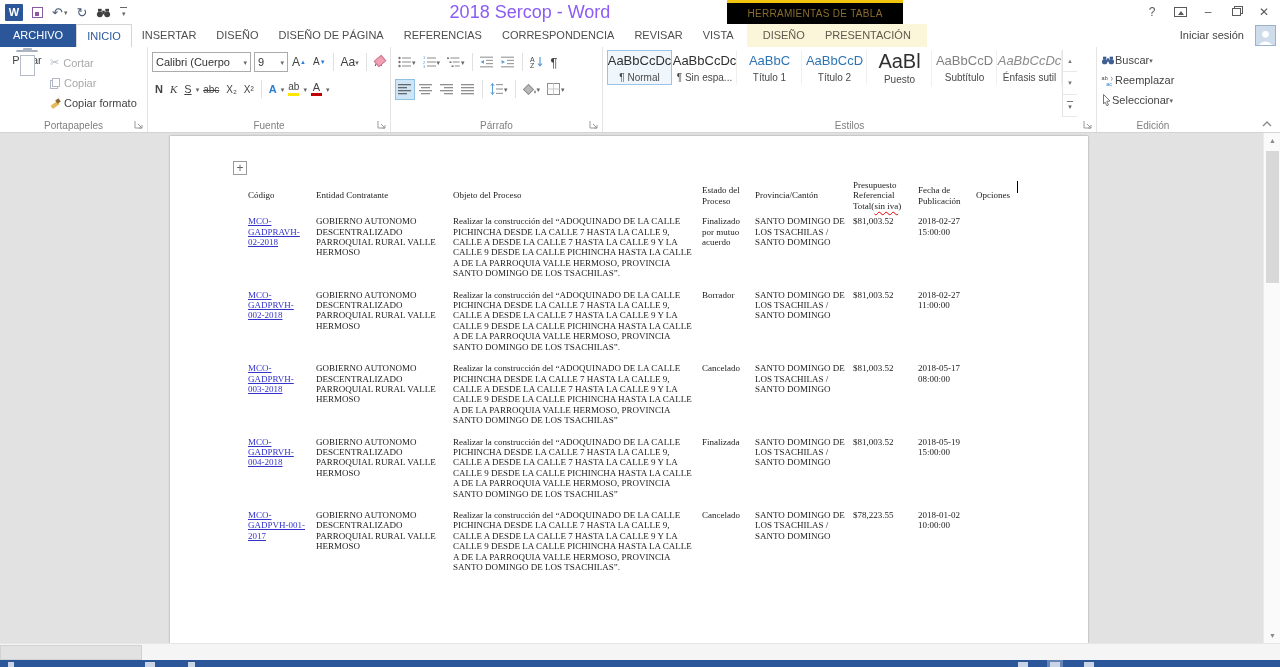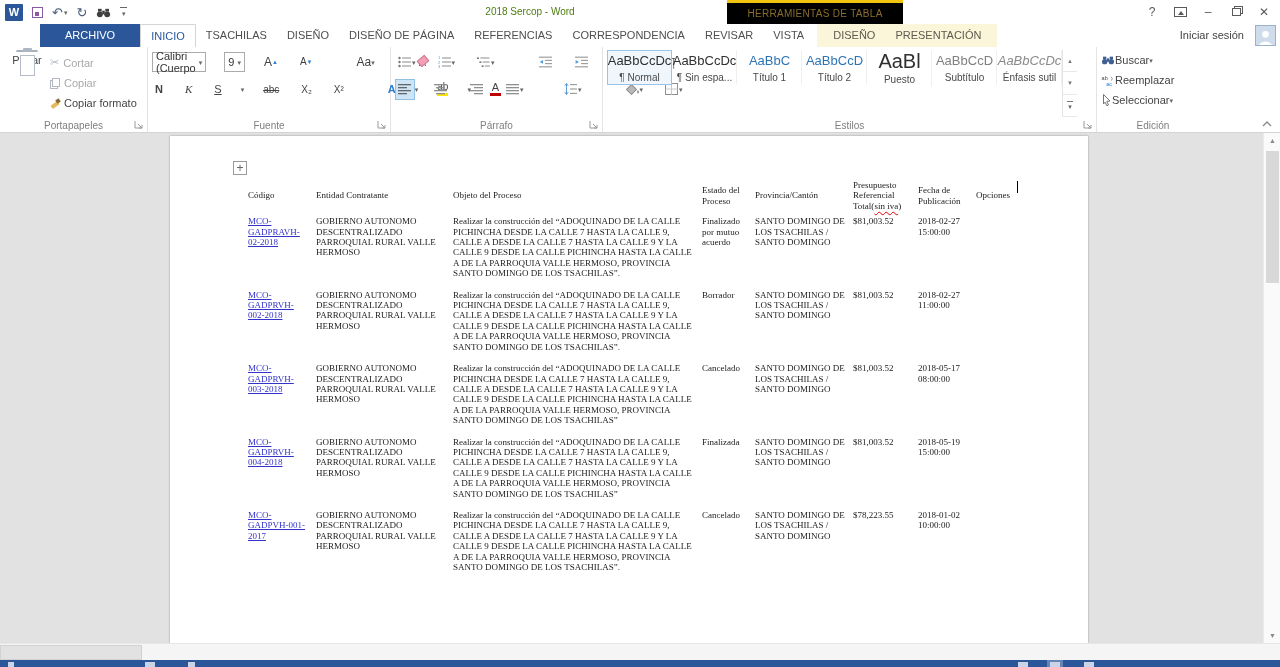--- a/index.html
+++ b/index.html
@@ -13,52 +13,52 @@
   .word-logo{width:18px;height:17px;background:#2b579a;color:#fff;font-size:11px;font-weight:bold;
              display:flex;align-items:center;justify-content:center;border-radius:1px;}
   .floppy{width:11px;height:11px;border:1.5px solid #8a5aa0;position:relative;background:#fff;}
   .floppy:after{content:"";position:absolute;left:2px;top:4px;width:4px;height:4px;background:#8a5aa0;}
   .qbtn{font-size:13px;color:#4d5b7a;line-height:1;cursor:default;display:flex;align-items:center;}
   .qbtn .dd{margin-left:1px;}
   .qat-more{display:flex;flex-direction:column;align-items:center;line-height:4px;}
   .qat-more .bar{width:7px;height:1px;background:#666;margin-bottom:2px;}
   .dd{font-size:7px;color:#666;line-height:1;}
   .doc-title{position:absolute;left:380px;width:300px;top:0;height:24px;line-height:24px;
-             text-align:center;font-size:10px;color:#4d7c0f;white-space:nowrap;}
+             text-align:center;font-size:18px;color:#8b5cf6;white-space:nowrap;}
   .ctx-titleblock{position:absolute;left:727px;top:0;width:176px;height:24px;background:#000000;
                   border-top:3px solid #f1c40f;text-align:center;}
   .ctx-titleblock span{font-size:10px;line-height:20px;color:#8a6d2f;letter-spacing:.3px;}
   .win-controls{position:absolute;right:2px;top:0;height:24px;display:flex;align-items:center;}
   .wbtn{width:28px;height:22px;display:flex;align-items:center;justify-content:center;
         font-size:12px;color:#5a5a5a;}
   .ribopts{width:13px;height:10px;border:1px solid #5a5a5a;position:relative;}
   .ribopts:after{content:"";position:absolute;left:3px;top:2px;border:3px solid transparent;border-bottom:4px solid #5a5a5a;transform:translateY(-2px);}
   .restore{width:9px;height:8px;border:1px solid #5a5a5a;box-shadow:2px -2px 0 -1px #fff,2px -2px 0 0 #5a5a5a;}
 
   
   .tabrow{position:relative;height:23px;display:flex;align-items:stretch;background:#fff;}
   .tab{padding:0 10px;font-size:11px;line-height:23px;color:#4e4e4e;white-space:nowrap;}
-  .tab.archivo{background:#2b579a;color:#fff;padding:0 25px;margin-left:40px;}
+  .tab.archivo{background:#2b579a;color:#fff;padding:0 13px;}
   .tab.active{background:#fff;border:1px solid #d5d5d5;border-bottom:none;color:#2b579a;}
   .ctx-tabs{display:flex;background:#fbf5da;margin-left:3px;padding:0 6px;}
   .ctx-tabs .tab{color:#5d5a4e;}
   .signin{position:absolute;right:36px;top:0;font-size:11px;line-height:23px;color:#444;}
   .avatar{position:absolute;right:4px;top:1px;width:21px;height:21px;background:#cfdcec;
           border:1px solid #9ab1cc;display:flex;align-items:flex-end;justify-content:center;overflow:hidden;}
 
   
   .ribbon{position:relative;height:86px;background:#fff;border-bottom:1px solid #d4d4d4;
           display:flex;align-items:stretch;font-size:11px;}
   .group{position:relative;border-right:1px solid #e4e4e4;padding:3px 4px 15px 4px;}
   .group-label{position:absolute;bottom:1px;left:0;right:0;text-align:center;font-size:10px;color:#7f7f7f;}
   .launcher{position:absolute;bottom:2px;right:3px;width:10px;height:10px;}
   .btn{display:inline-flex;align-items:center;justify-content:center;border:1px solid transparent;
        height:21px;padding:0 2px;color:#444;}
   .btn.sel{background:#cde6f7;border-color:#92c0e0;}
-  .rowset{display:flex;align-items:center;height:24px;gap:16px;}
+  .rowset{display:flex;align-items:center;height:24px;gap:1px;}
   .vsep{width:1px;height:18px;background:#e0e0e0;margin:0 3px;}
 
   
   .g-clip{width:148px;display:flex;}
   .paste{width:46px;display:flex;flex-direction:column;align-items:center;padding-top:2px;}
   .clipicon{width:22px;height:27px;background:#c5ccd8;border:1px solid #a8b0bf;position:relative;border-radius:2px;}
   .clipicon:before{content:"";position:absolute;left:3px;top:4px;width:13px;height:19px;background:#fff;border:1px solid #b5bcc8;}
   .clipicon:after{content:"";position:absolute;left:6px;top:-3px;width:9px;height:4px;background:#aeb6c4;border-radius:1px;}
   .paste .lbl{margin-top:2px;color:#444;}
   .clip-small{display:flex;flex-direction:column;justify-content:flex-start;padding-top:4px;gap:3px;}
@@ -187,21 +187,21 @@
       <span class="wbtn">
           <span class="restore"></span>
         </span>
       <span class="wbtn">✕</span>
     </div>
   </div>
 
   <div class="tabrow">
     <span class="tab archivo">ARCHIVO</span>
     <span class="tab active">INICIO</span>
-    <span class="tab">TSACHILAS</span>
+    <span class="tab">INSERTAR</span>
     <span class="tab">DISEÑO</span>
     <span class="tab">DISEÑO DE PÁGINA</span>
     <span class="tab">REFERENCIAS</span>
     <span class="tab">CORRESPONDENCIA</span>
     <span class="tab">REVISAR</span>
     <span class="tab">VISTA</span>
     <span class="ctx-tabs">
       <span class="tab">DISEÑO</span>
       <span class="tab">PRESENTACIÓN</span>
     </span>

